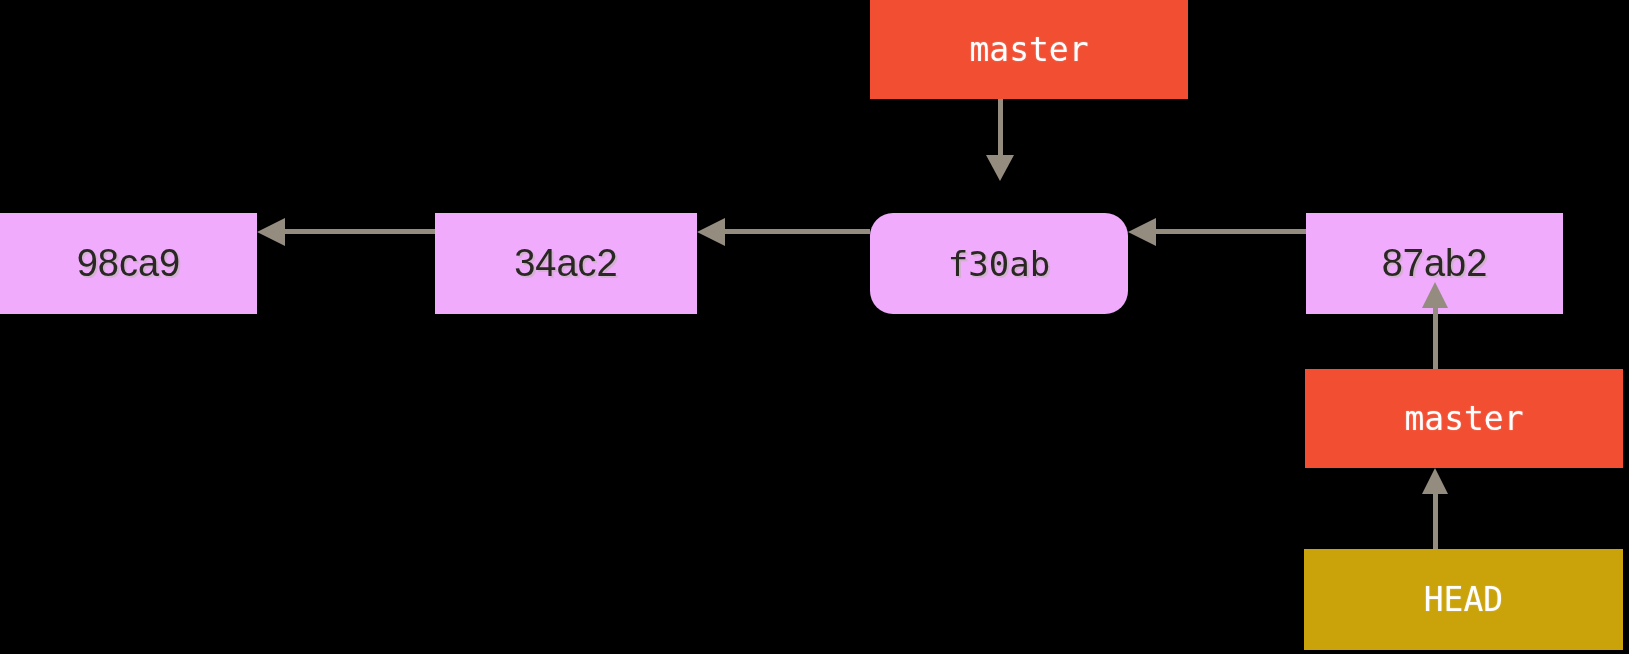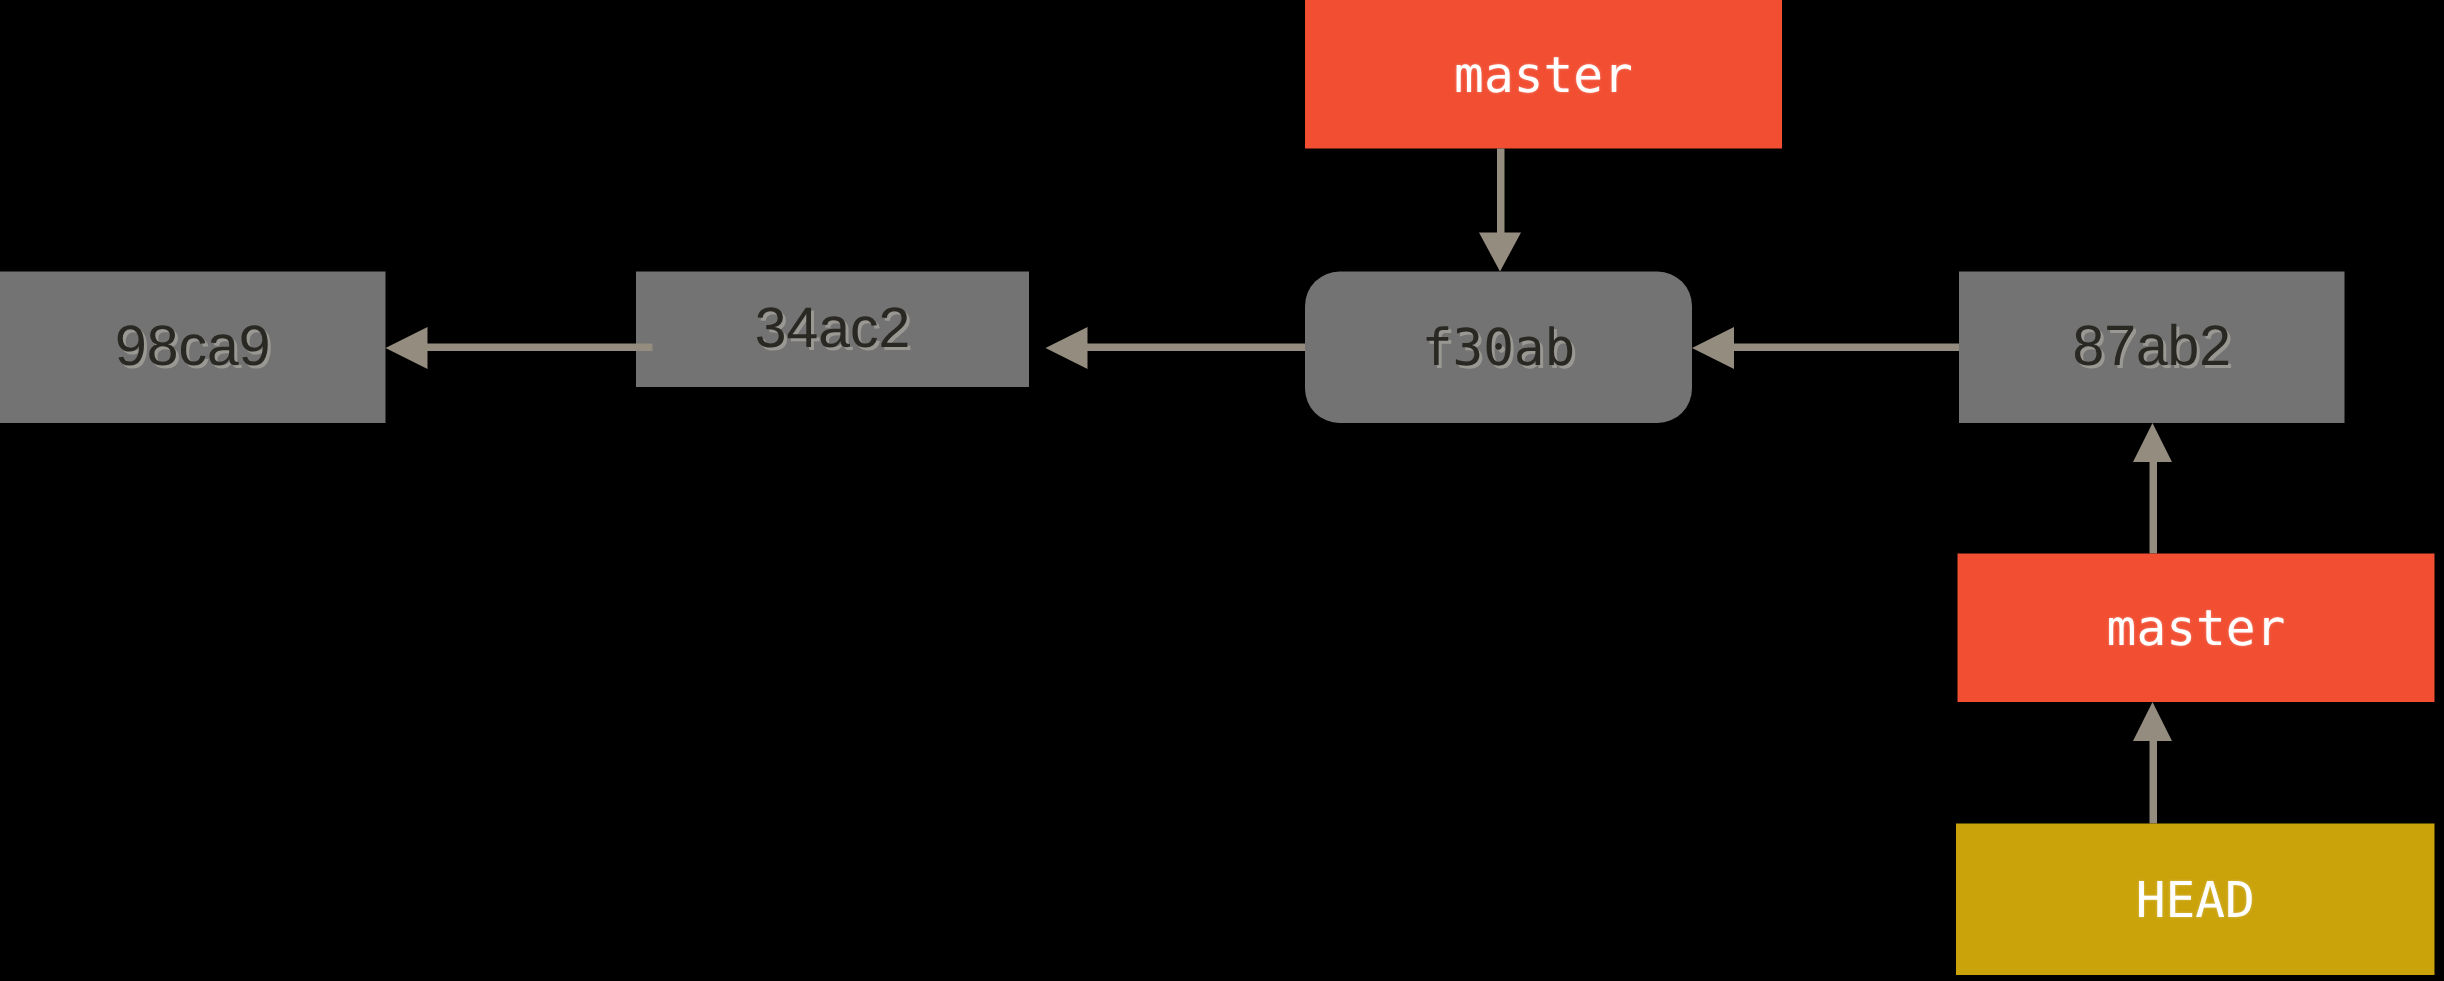--- a/index.html
+++ b/index.html
@@ -16,24 +16,25 @@
   .box {
     position: absolute;
     display: flex;
     align-items: center;
     justify-content: center;
     box-sizing: border-box;
   }
 
   
   .commit {
-    background: #737373;
+    background: #f0abfc;
     color: #2A2823;
     font-family: "Liberation Sans", sans-serif;
     font-size: 38px;
+    margin-top: 32px;
   }
   .commit .txt { text-shadow: 2px 2px 0 rgba(185,182,172,0.55); }
   .commit.mono {
     font-family: "DejaVu Sans Mono", monospace;
     font-size: 34px;
   }
 
   
   .tag {
     color: #FFFFFF;
@@ -62,21 +63,21 @@
   .head-down {
     position: absolute; width: 0; height: 0;
     border-left: 14px solid transparent;
     border-right: 14px solid transparent;
     border-top: 26px solid #948C7F;
   }
 
   
   #box-master  { left: 870px;  top: 0;     width: 318px; height: 99px;  }
   #box-98ca9   { left: 0;      top: 181px; width: 257px; height: 101px; }
-  #box-34ac2   { left: 424px;  top: 181px; width: 262px; height: 77px; }
+  #box-34ac2   { left: 435px;  top: 181px; width: 262px; height: 101px; }
   #box-f30ab   { left: 870px;  top: 181px; width: 258px; height: 101px; border-radius: 23px; }
   #box-87ab2   { left: 1306px; top: 181px; width: 257px; height: 101px; }
   #box-testing { left: 1305px; top: 369px; width: 318px; height: 99px;  }
   #box-head    { left: 1304px; top: 549px; width: 319px; height: 101px; align-items: center; }
 
   #a1-line { left: 998px;  top: 99px;  height: 58px; }
   #a1-head { left: 986px;  top: 155px; }
   #a2-line { left: 1154px; top: 229px; width: 152px; }
   #a2-head { left: 1128px; top: 218px; }
   #a3-line { left: 723px;  top: 229px; width: 147px; }

